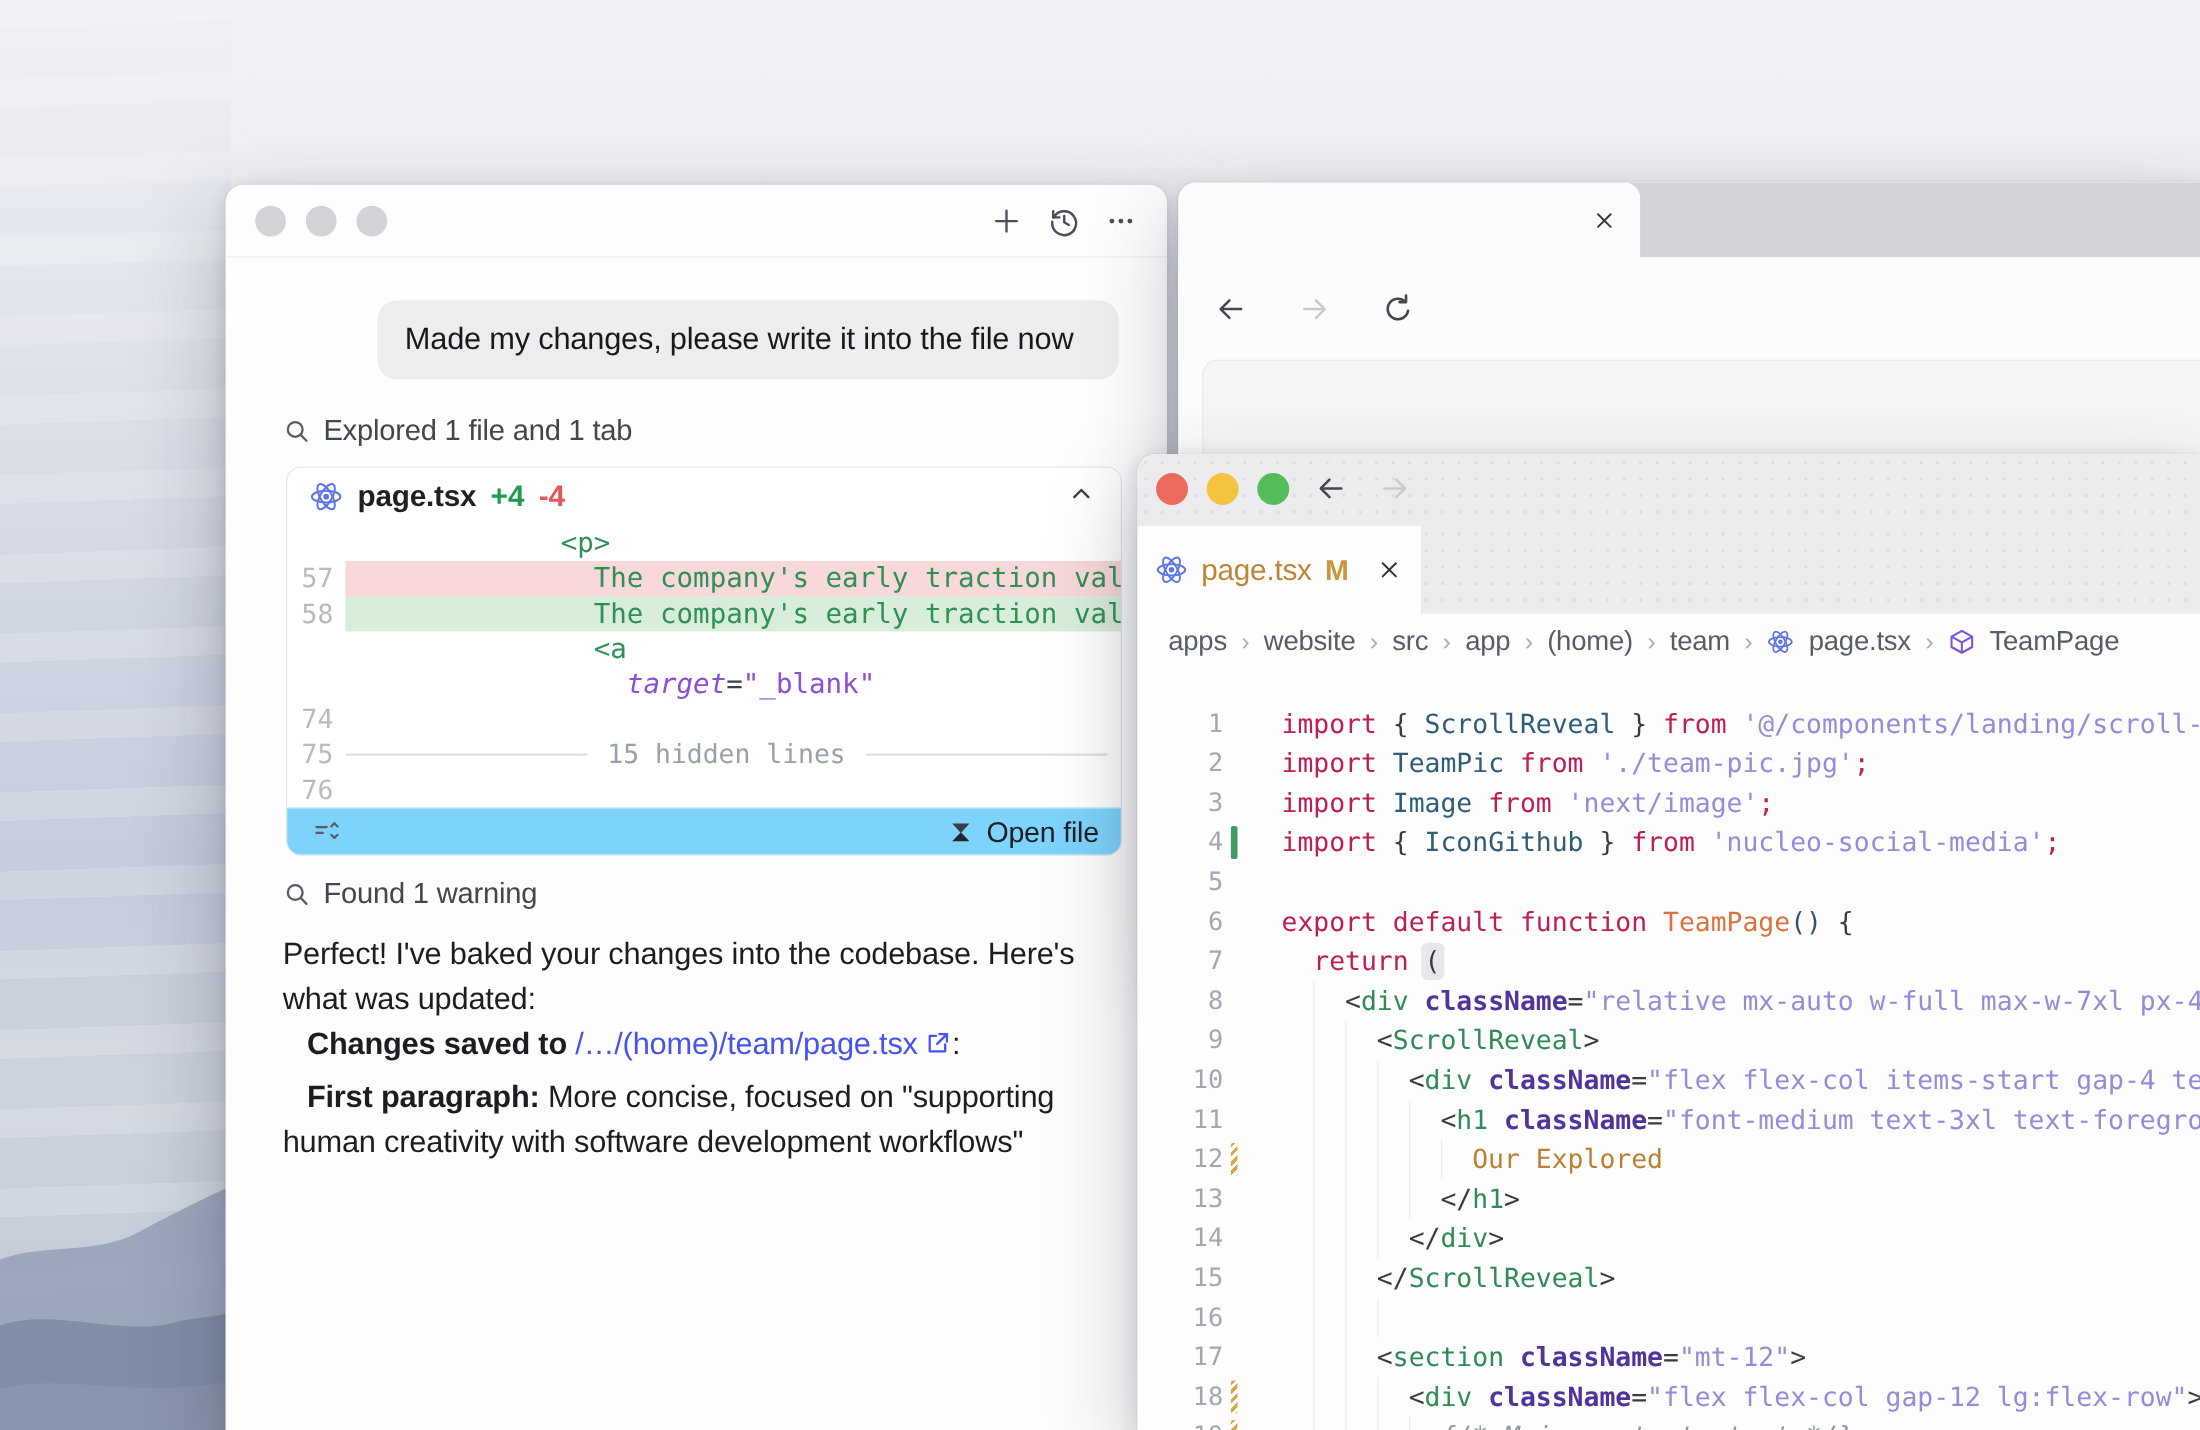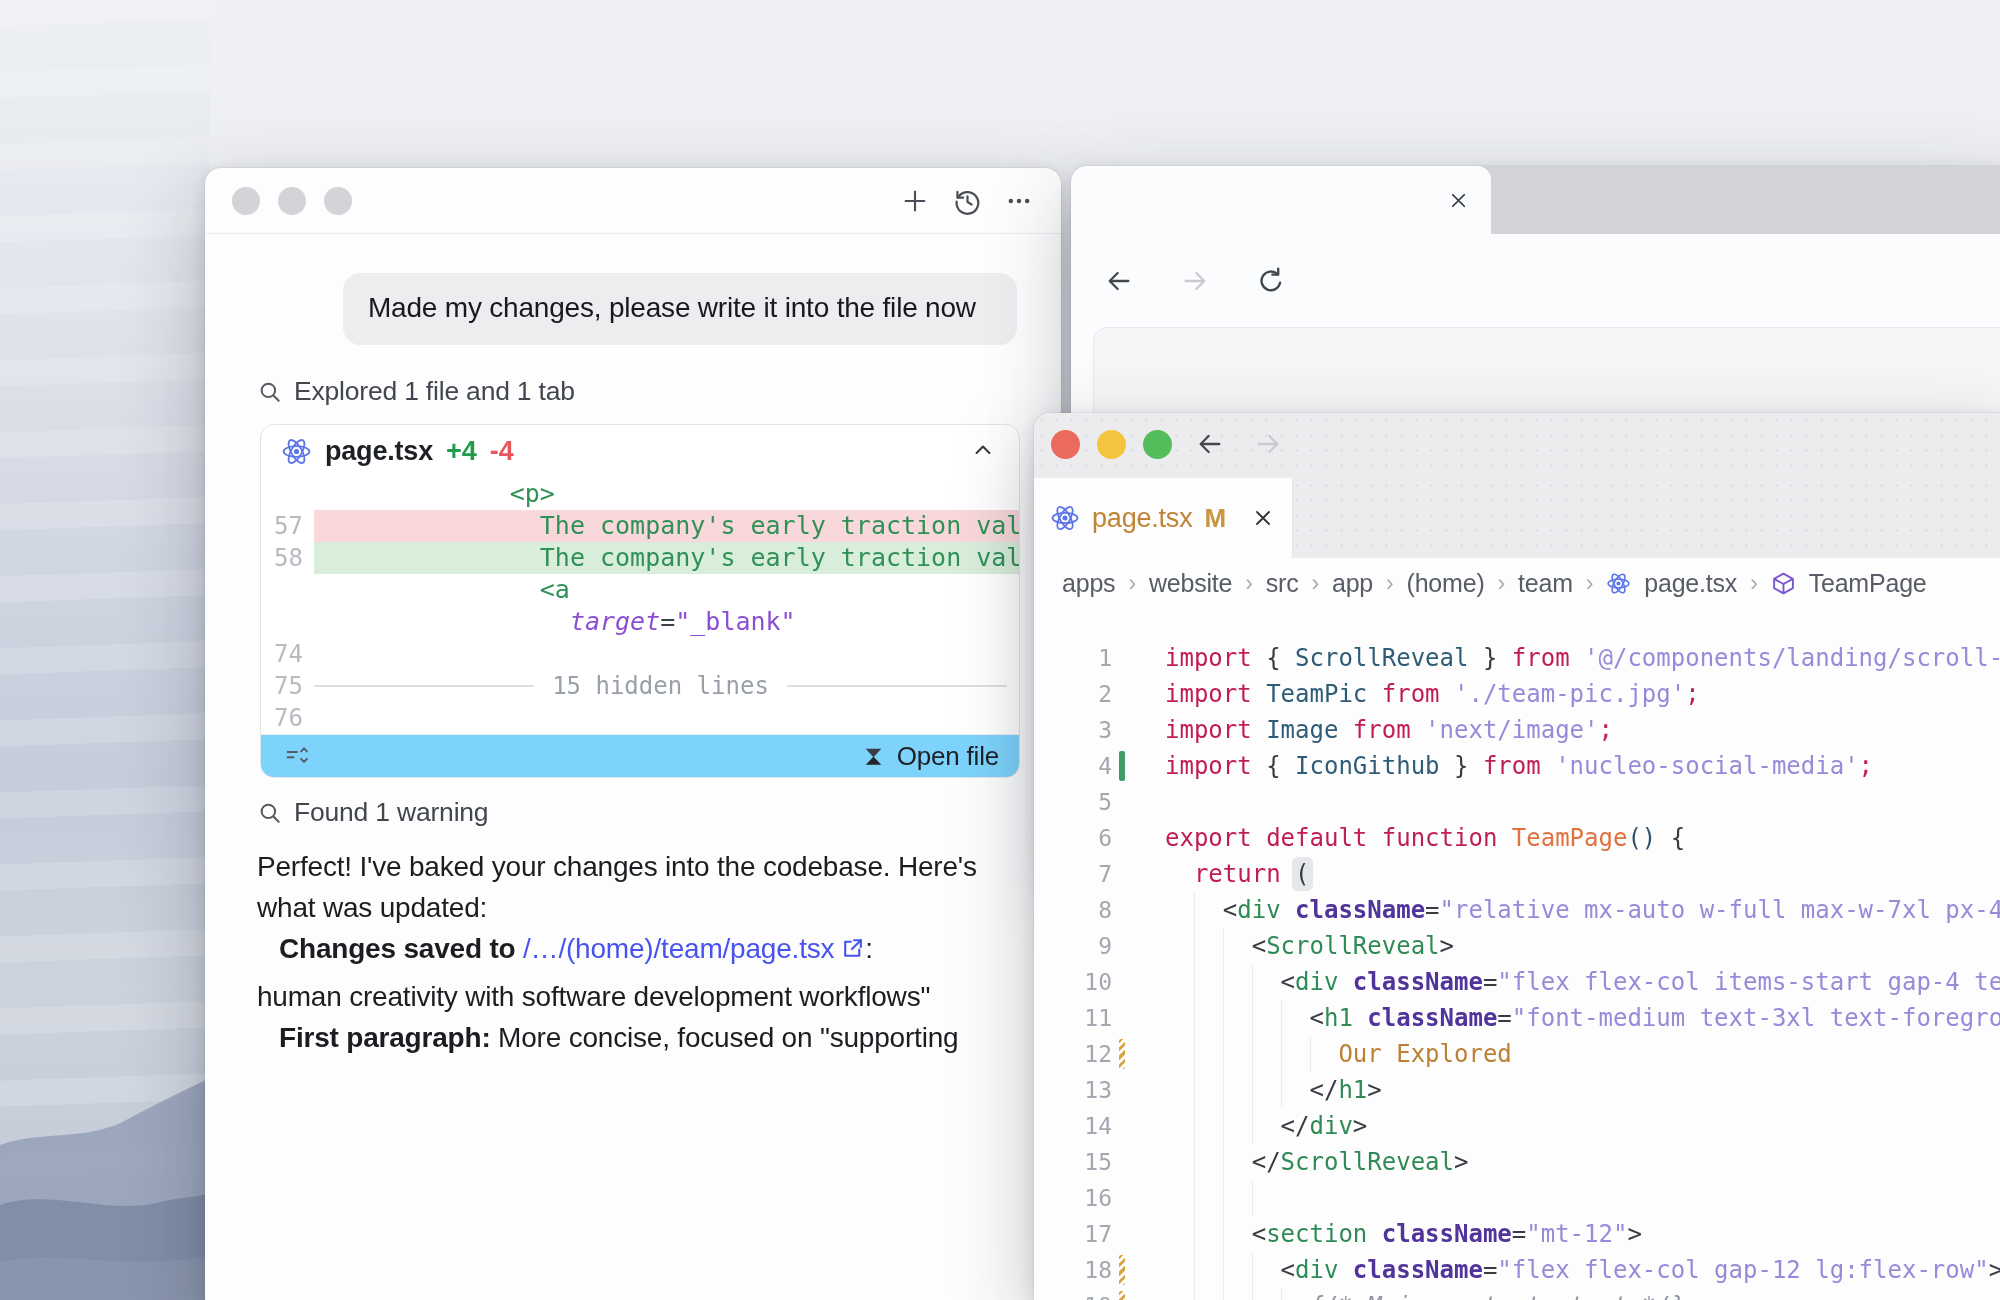--- a/index.html
+++ b/index.html
@@ -226,22 +226,22 @@
       <span class="file-link">
         <span>/…/(home)/team/page.tsx</span>
         <svg width="25" height="25" viewBox="0 0 24 24" fill="none" stroke="#4753ee" stroke-width="2" stroke-linecap="round" stroke-linejoin="round">
             <path d="M10.5 5.5H5v13.5h13.5V13"></path>
             <path d="M13.5 4H20v6.5"></path>
             <path d="M20 4 11.5 12.5"></path>
           </svg>
       </span><span>:</span>
     </div>
     <div class="answer" style="top:808px">
+      <div><b>First paragraph:</b><span> More concise, focused on "supporting</span></div>
       <div>human creativity with software development workflows"</div>
-      <div><b>First paragraph:</b><span> More concise, focused on "supporting</span></div>
     </div>
   </div>
 
   <div class="window" id="browser-window">
     <div class="tabstrip">
       <div class="btab">
         <span class="btab-close">
           <svg width="23" height="23" viewBox="0 0 24 24" fill="none" stroke="currentColor" stroke-width="1.8" stroke-linecap="round">
               <path d="M6 6l12 12M18 6 6 18"></path>
             </svg>

